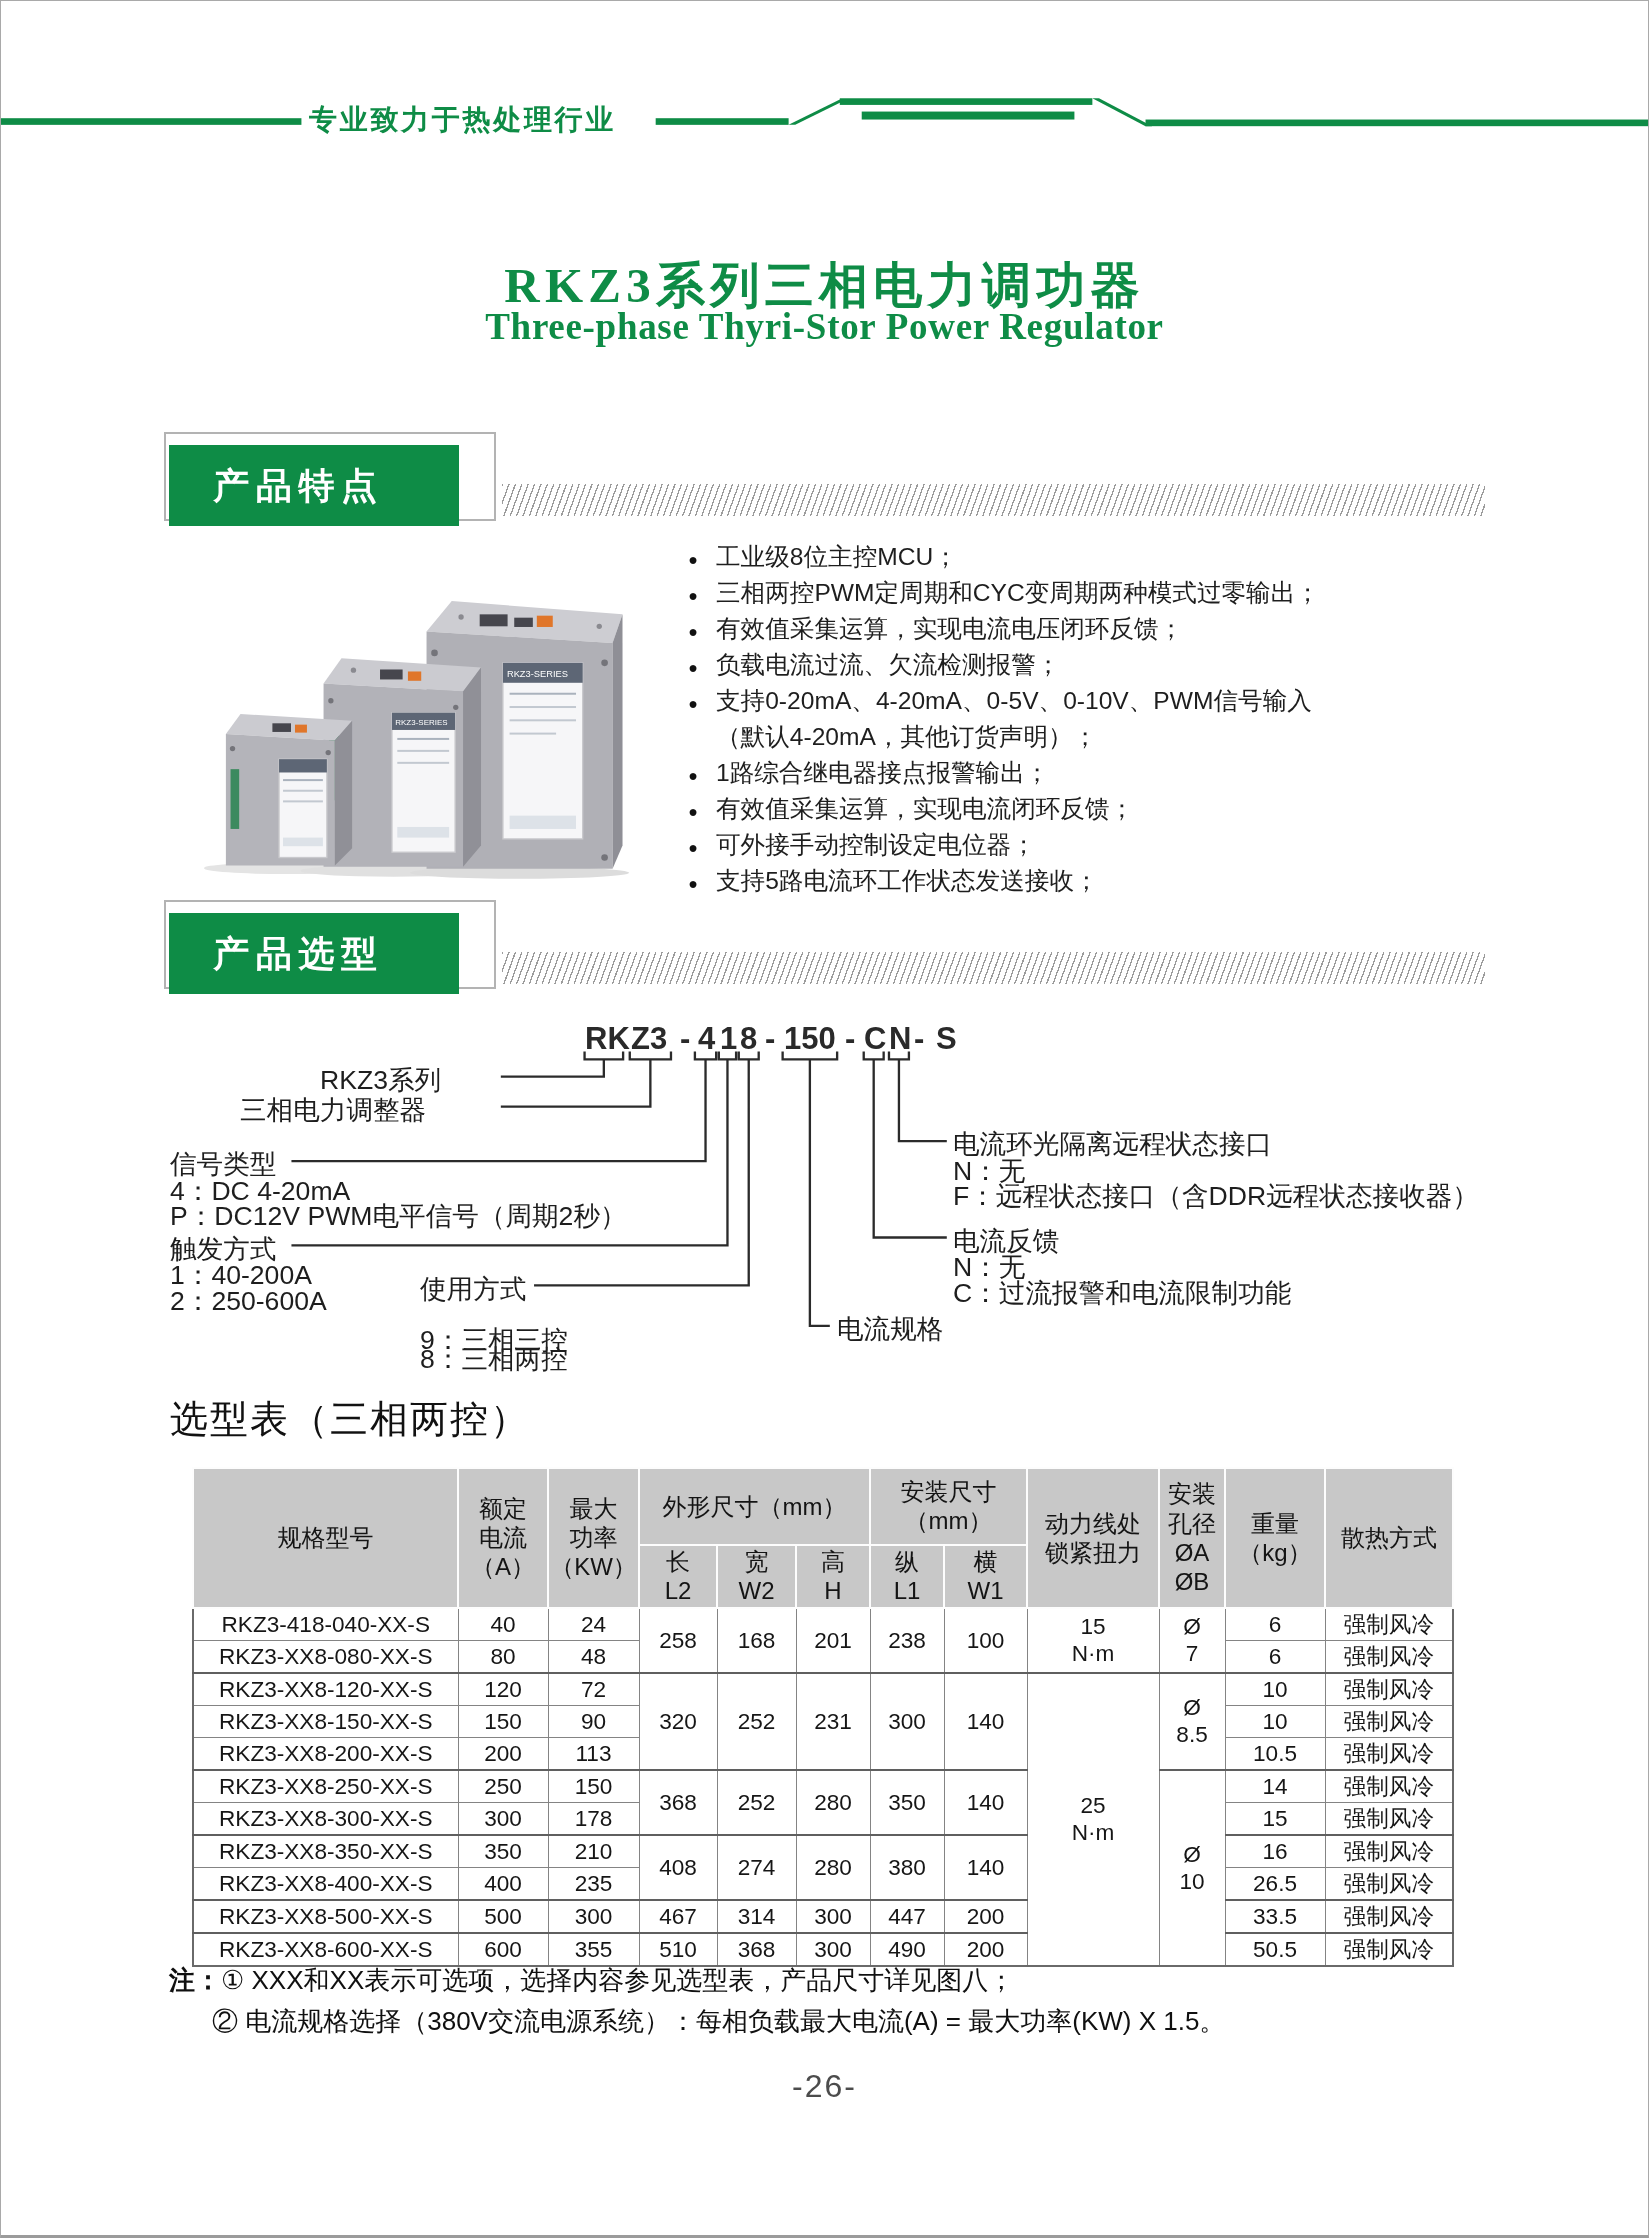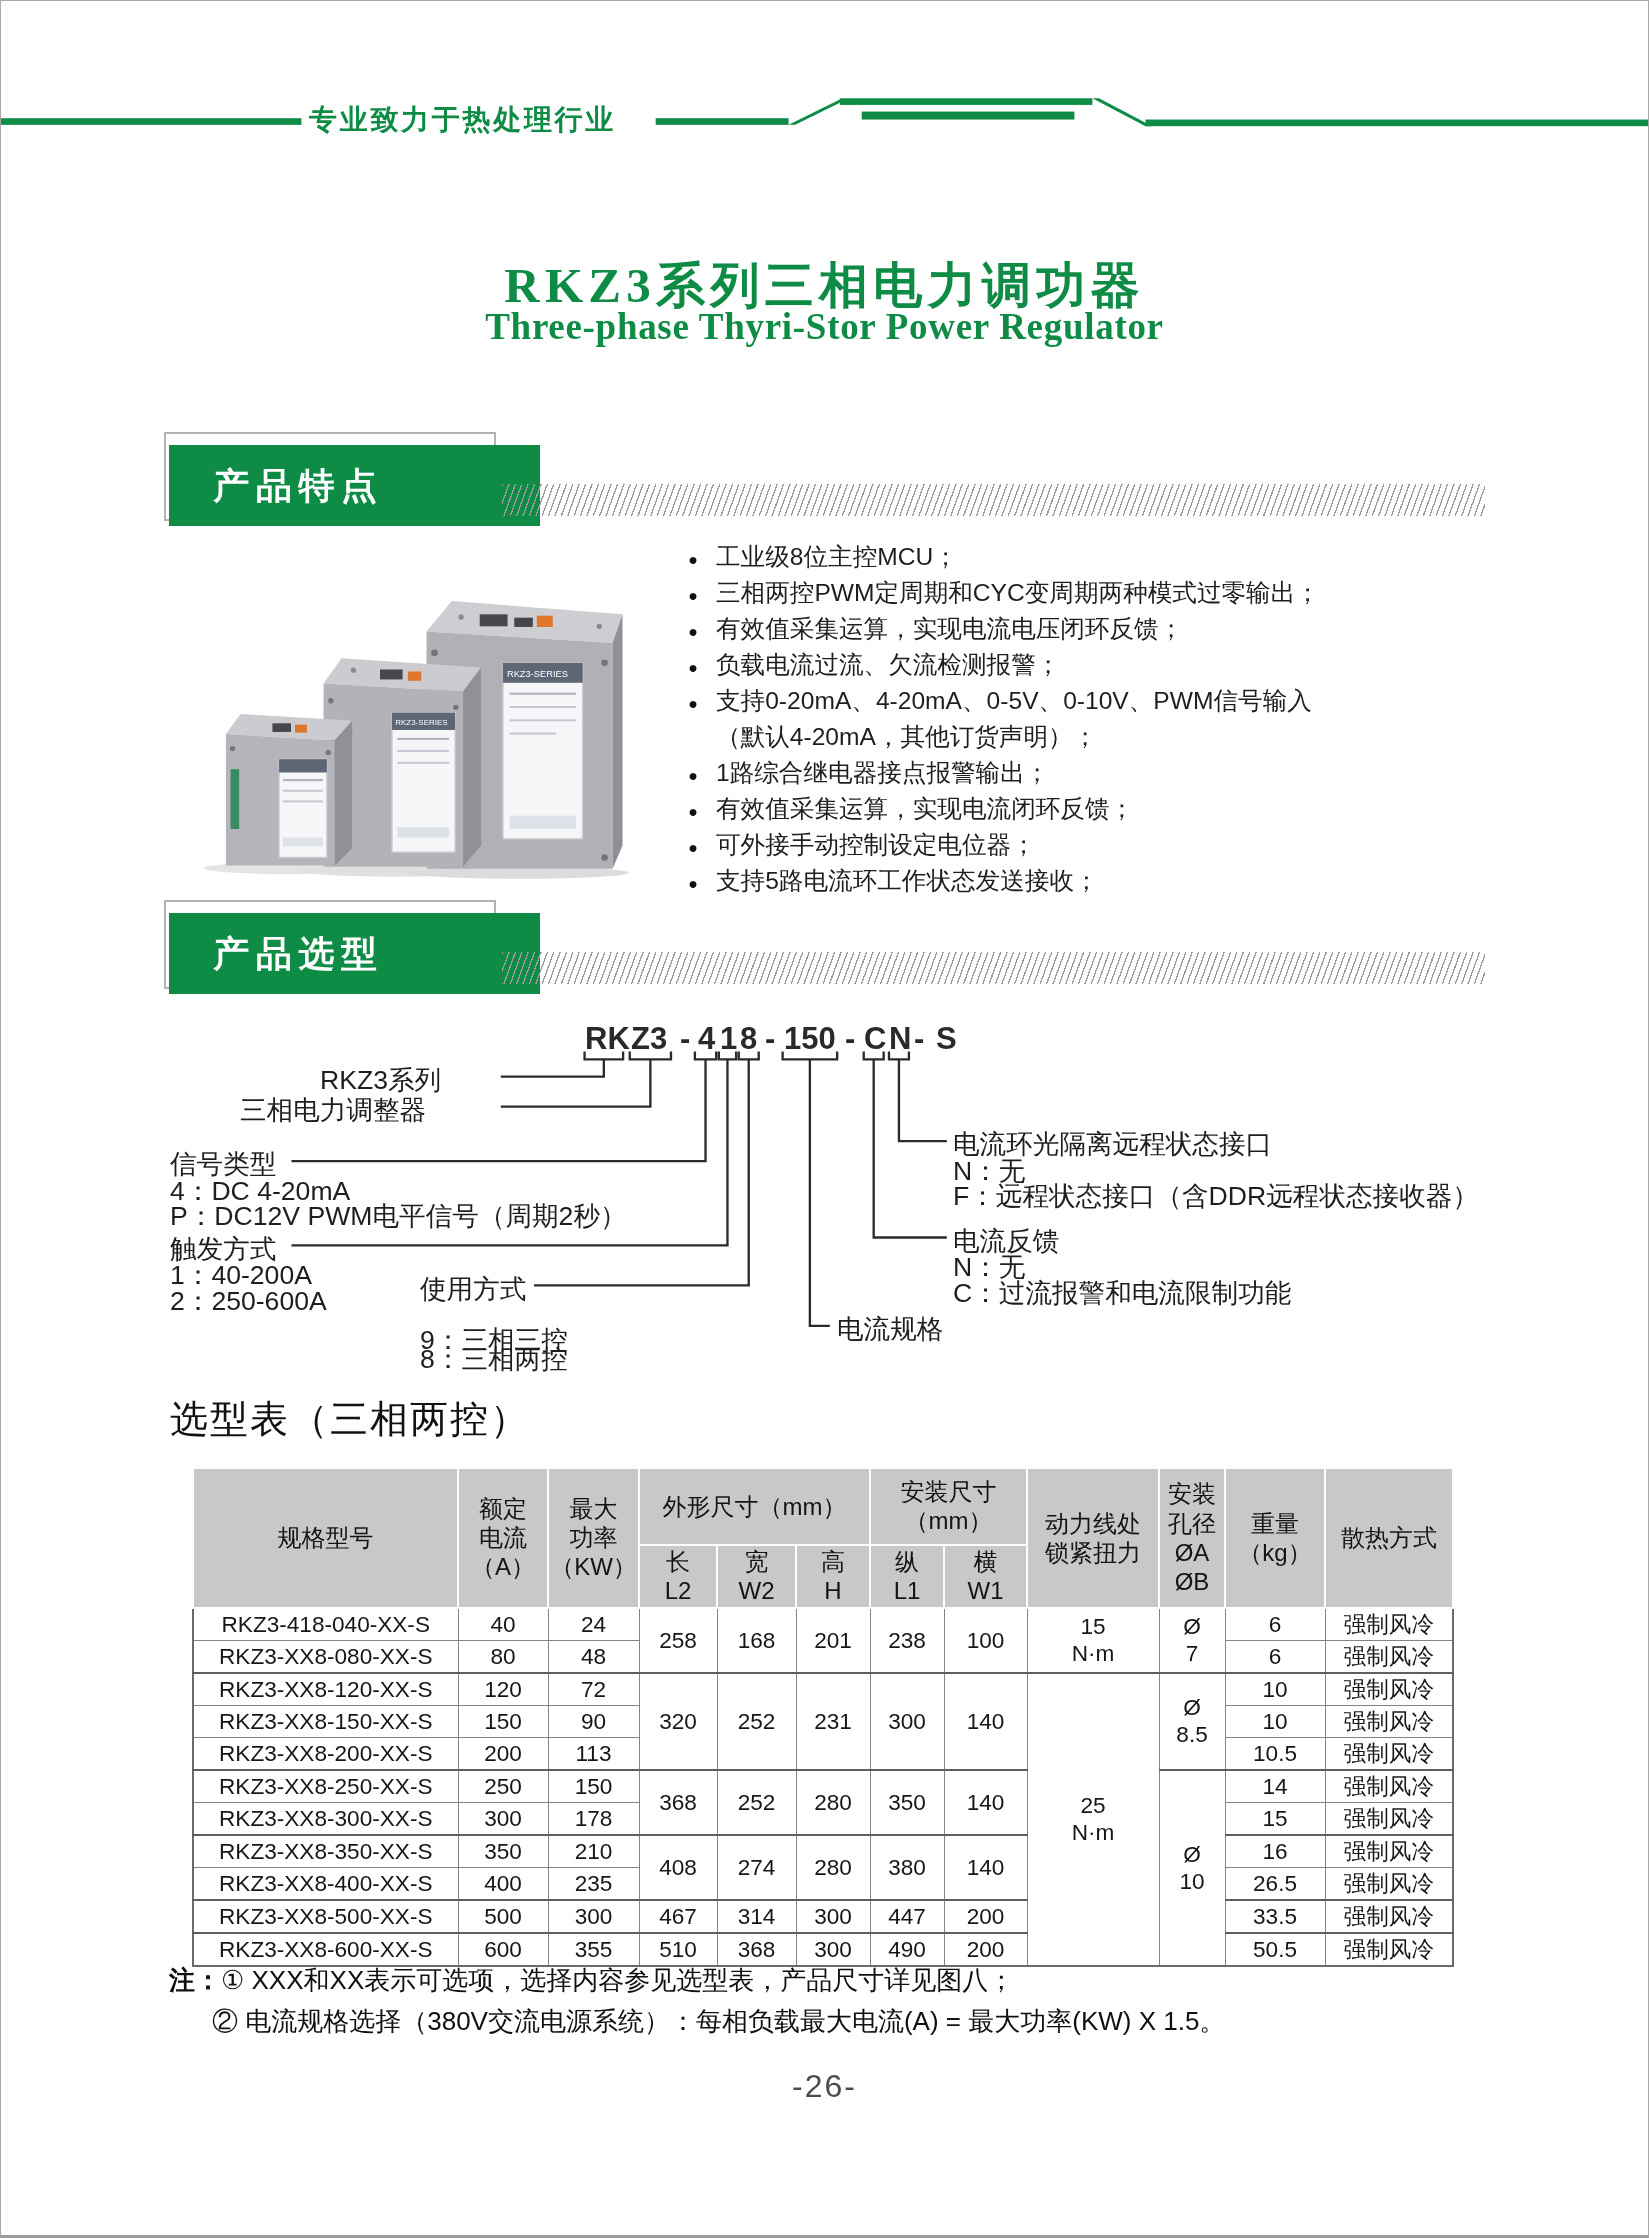--- a/index.html
+++ b/index.html
@@ -15,21 +15,21 @@
   }
   .abs{position:absolute;}
   svg{display:block;}
   
   .tagline{position:absolute;left:308px;top:100px;font-size:28px;font-weight:bold;color:var(--green);letter-spacing:2.7px;white-space:nowrap;}
   .title{position:absolute;left:0;width:100%;top:252px;text-align:center;font-size:49px;font-weight:bold;color:var(--green);font-family:"Liberation Serif",serif;letter-spacing:5.3px;white-space:nowrap;}
   .subtitle{position:absolute;left:0;width:100%;top:304px;text-align:center;font-size:37px;font-weight:bold;color:var(--green);font-family:"Liberation Serif",serif;letter-spacing:0.7px;white-space:nowrap;}
   
   .sec{position:absolute;left:163px;width:339px;height:100px;}
   .sec-outline{position:absolute;left:0;top:0;width:328px;height:85px;border:2px solid #b3b3b3;background:transparent;}
-  .sec-box{position:absolute;left:5.3px;top:13.3px;width:371px;height:81px;background:var(--green);color:#fff;
+  .sec-box{position:absolute;left:5.3px;top:13.3px;width:290px;height:81px;background:var(--green);color:#fff;
     font-size:36px;font-weight:bold;letter-spacing:6.6px;line-height:81px;padding-left:44px;box-sizing:border-box;white-space:nowrap;}
   .hatch{position:absolute;left:501px;width:983px;height:32px;
     background:repeating-linear-gradient(110deg,#9c9c9c 0 1.3px,transparent 1.3px 6px);}
   
   .features{position:absolute;left:686px;top:542px;width:818px;}
   .feature-item{position:relative;padding-left:29px;font-size:24.6px;line-height:28px;margin-bottom:8px;color:#1e1e1e;}
   .feature-item .dot{position:absolute;left:1.3px;top:3.3px;font-size:16px;color:#111;}
   
   .mc{position:absolute;top:1020px;font-size:31px;font-weight:bold;color:#2a2a2a;white-space:nowrap;}
   .dg{position:absolute;font-size:26.6px;color:#1e1e1e;white-space:nowrap;}

